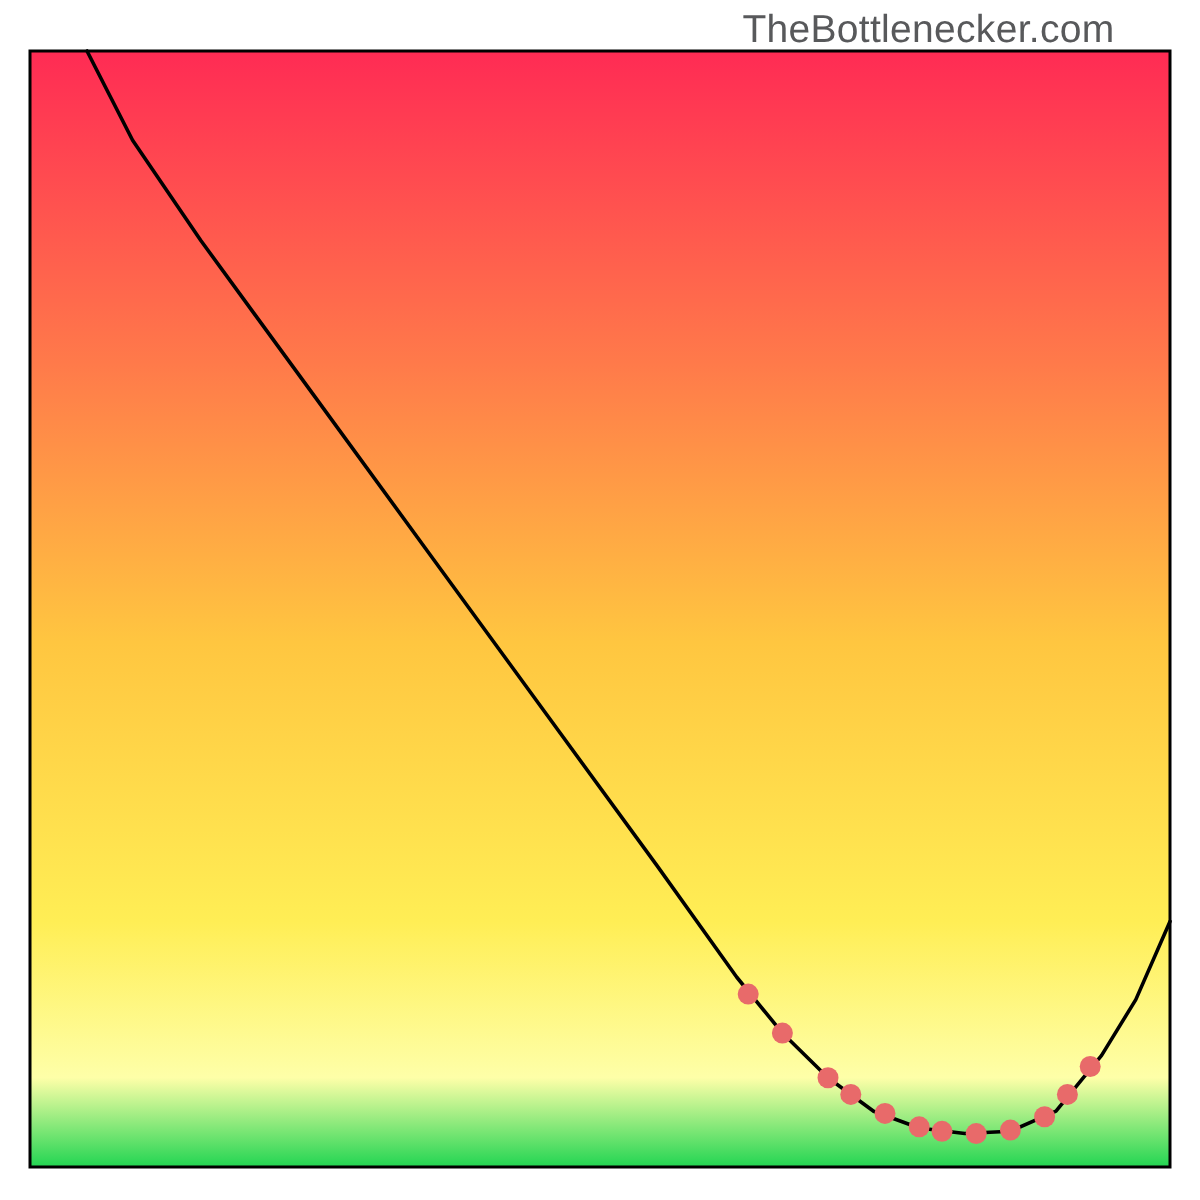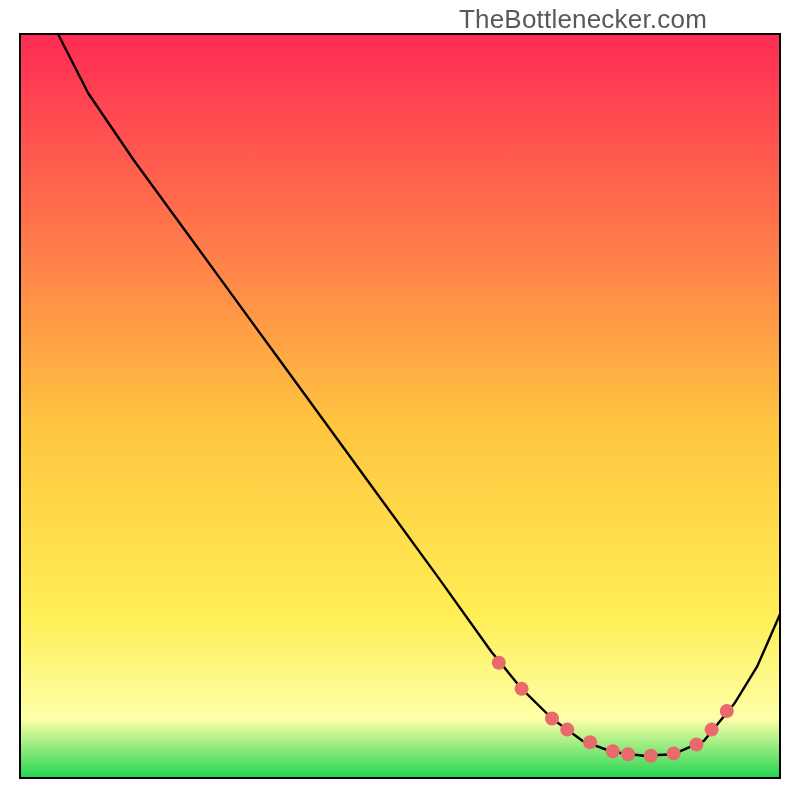--- a/index.html
+++ b/index.html
@@ -8,20 +8,21 @@
     width: 800px;
     height: 800px;
     overflow: hidden;
     background: #ffffff;
     font-family: Arial, Helvetica, sans-serif;
   }
   .wrap {
     position: relative;
     width: 719px;
     height: 800px;
+    padding-left: 36px;
   }
   .attribution {
     position: absolute;
     top: 4px;
     right: 12px;
     color: #58595b;
     font-size: 26px;
     font-weight: 400;
     letter-spacing: 0.2px;
   }

